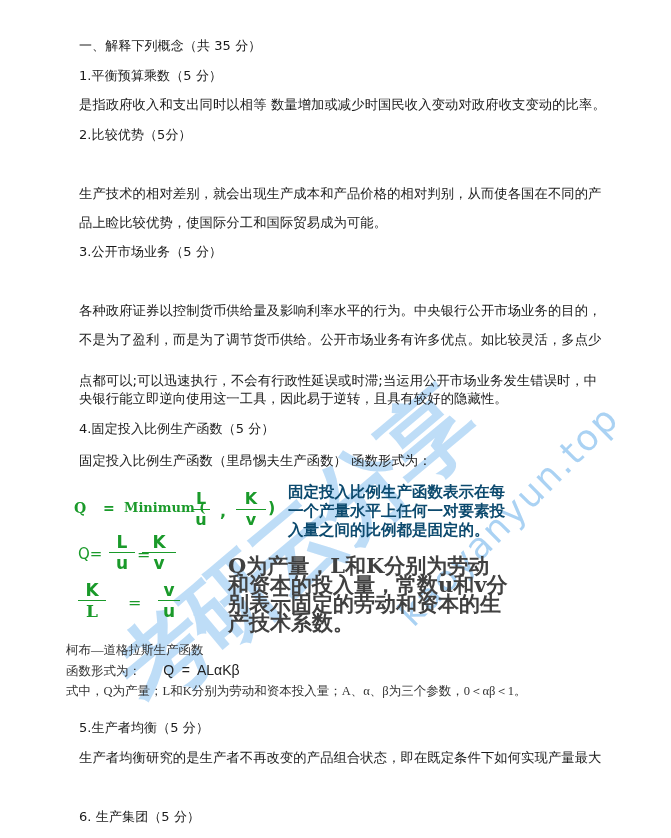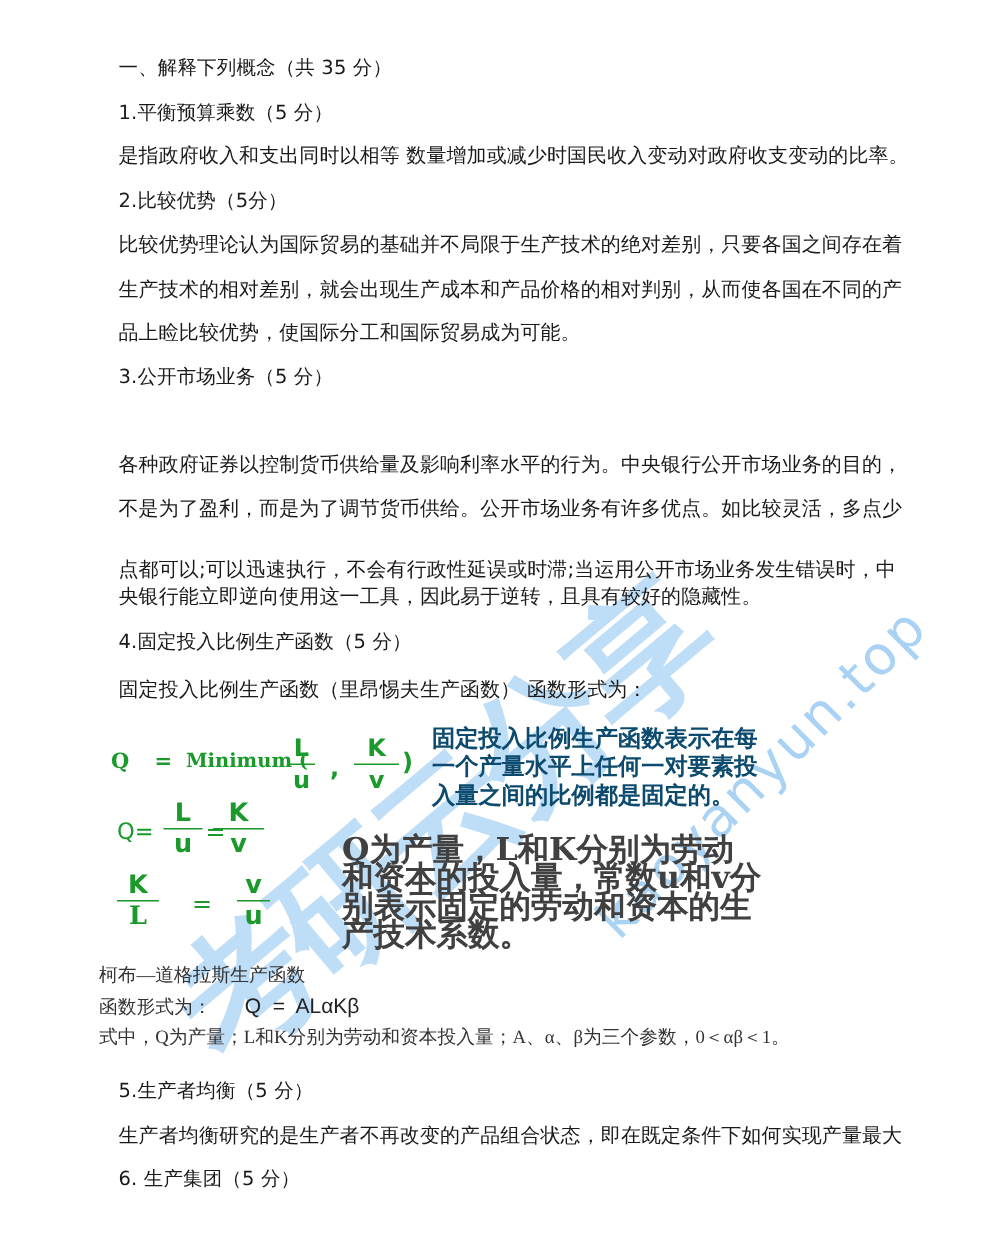--- a/index.html
+++ b/index.html
@@ -26,21 +26,20 @@
 
   <div class="wm wm1">考研云分享</div>
   <div class="wm wm2">kaoyanyun.top</div>
 
   <div class="line h" style="top:37px">一、解释下列概念（共 35 分）</div>
 
   <div class="line h" style="top:67px">1.平衡预算乘数（5 分）</div>
   <div class="line" style="top:96px">是指政府收入和支出同时以相等 数量增加或减少时国民收入变动对政府收支变动的比率。</div>
 
   <div class="line h" style="top:126px">2.比较优势（5分）</div>
-  <div class="line" style="top:155px">比较优势理论认为国际贸易的基础并不局限于生产技术的绝对差别，只要各国之间存在着</div>
   <div class="line" style="top:185px">生产技术的相对差别，就会出现生产成本和产品价格的相对判别，从而使各国在不同的产</div>
   <div class="line" style="top:214px">品上睑比较优势，使国际分工和国际贸易成为可能。</div>
 
   <div class="line h" style="top:243px">3.公开市场业务（5 分）</div>
   <div class="line" style="top:302px">各种政府证券以控制货币供给量及影响利率水平的行为。中央银行公开市场业务的目的，</div>
   <div class="line" style="top:331px">不是为了盈利，而是为了调节货币供给。公开市场业务有许多优点。如比较灵活，多点少</div>
   <div class="line" style="top:372px">点都可以;可以迅速执行，不会有行政性延误或时滞;当运用公开市场业务发生错误时，中</div>
   <div class="line" style="top:390px">央银行能立即逆向使用这一工具，因此易于逆转，且具有较好的隐藏性。</div>
 
   <div class="line h" style="top:420px">4.固定投入比例生产函数（5 分）</div>
@@ -89,14 +88,14 @@
   <div class="cd" style="top:642px">柯布—道格拉斯生产函数</div>
   <div class="cd" style="top:662px">
     <span>函数形式为：</span>
     <span class="f" style="margin-left:19px;white-space:pre;">Q  =  ALαKβ</span>
   </div>
   <div class="cd" style="top:683px">式中，Q为产量；L和K分别为劳动和资本投入量；A、α、β为三个参数，0＜αβ＜1。</div>
 
   <div class="line h" style="top:719px">5.生产者均衡（5 分）</div>
   <div class="line" style="top:749px">生产者均衡研究的是生产者不再改变的产品组合状态，即在既定条件下如何实现产量最大</div>
 
-  <div class="line h" style="top:778px">6. 生产集团（5 分）</div>
+  <div class="line h" style="top:808px">6. 生产集团（5 分）</div>
 </div>
 
 </body></html>

